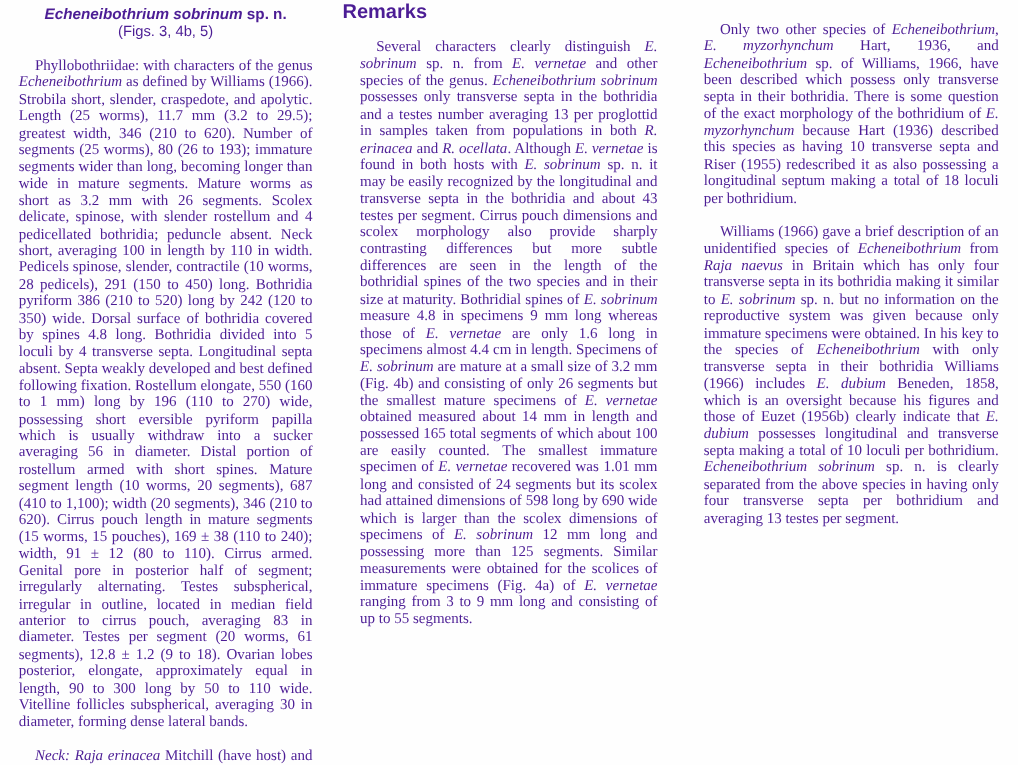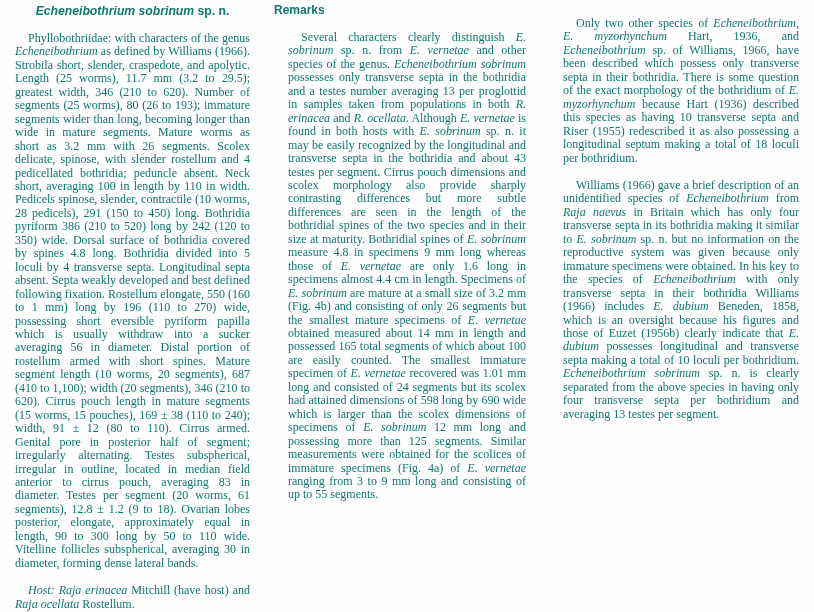--- a/index.html
+++ b/index.html
@@ -8,21 +8,21 @@
     width: 814px;
     height: 612px;
     background: #fefefe;
     overflow: hidden;
   }
   .page {
     display: flex;
     width: 814px;
     height: 612px;
     padding: 3px 1px 0 1px;
-    color: #0f766e;
+    color: #4c1d95;
     font-family: "Liberation Serif", serif;
     font-size: 12px;
     line-height: 13.45px;
   }
   .col { flex: none; }
   .col-1 { width: 263px; margin-right: 10px; }
   .col-2 { width: 266px; margin-right: 9px; }
   .col-3 { width: 264px; }
   .title {
     text-align: center;
@@ -35,40 +35,41 @@
   .figs {
     text-align: center;
     font-family: "Liberation Sans", sans-serif;
     font-size: 11.8px;
     line-height: 14px;
     margin-bottom: 12px;
   }
   .heading {
     font-family: "Liberation Sans", sans-serif;
     font-weight: bold;
-    font-size: 12px;
+    font-size: 16px;
     line-height: 14px;
     margin: 0 0 5px 0;
   }
   .body-p {
     margin: 14px;
     text-align: justify;
     text-indent: 13px;
   }
   .bold { font-weight: normal; }
 </style>
 </head>
 <body>
 
 <div class="page">
 
   <div class="col col-1">
     <div class="title"><i>Echeneibothrium sobrinum</i><span> sp. n.</span></div>
+    <div class="figs">(Figs. 3, 4b, 5)</div>
     <p class="body-p"><span>Phyllobothriidae: with characters of the genus </span><i>Echeneibothrium</i><span> as defined by Williams (1966). Strobila short, slender, craspedote, and apolytic. Length (25 worms), 11.7 mm (3.2 to 29.5); greatest width, 346 (210 to 620). Number of segments (25 worms), 80 (26 to 193); immature segments wider than long, becoming longer than wide in mature segments. Mature worms as short as 3.2 mm with 26 segments. Scolex delicate, spinose, with slender rostellum and 4 pedicellated bothridia; peduncle absent. Neck short, averaging 100 in length by 110 in width. Pedicels spinose, slender, contractile (10 worms, 28 pedicels), 291 (150 to 450) long. Bothridia pyriform 386 (210 to 520) long by 242 (120 to 350) wide. Dorsal surface of bothridia covered by spines 4.8 long. Bothridia divided into 5 loculi by 4 transverse septa. Longitudinal septa absent. Septa weakly developed and best defined following fixation. Rostellum elongate, 550 (160 to 1 mm) long by 196 (110 to 270) wide, possessing short eversible pyriform papilla which is usually withdraw into a sucker averaging 56 in diameter. Distal portion of rostellum armed with short spines. Mature segment length (10 worms, 20 segments), 687 (410 to 1,100); width (20 segments), 346 (210 to 620). Cirrus pouch length in mature segments (15 worms, 15 pouches), 169 ± 38 (110 to 240); width, 91 ± 12 (80 to 110). Cirrus armed. Genital pore in posterior half of segment; irregularly alternating. Testes subspherical, irregular in outline, located in median field anterior to cirrus pouch, averaging 83 in diameter. Testes per segment (20 worms, 61 segments), 12.8 ± 1.2 (9 to 18). Ovarian lobes posterior, elongate, approximately equal in length, 90 to 300 long by 50 to 110 wide. Vitelline follicles subspherical, averaging 30 in diameter, forming dense lateral bands.</span></p>
-    <p class="body-p"><i>Host:</i><span> </span><i>Raja erinacea</i><span> Mitchill (have host) and </span><i>Raja ocellata</i><span> Rostellum.</span></p>
+    <p class="body-p"><i>Neck:</i><span> </span><i>Raja erinacea</i><span> Mitchill (have host) and </span><i>Raja ocellata</i><span> Rostellum.</span></p>
     <p class="body-p"><i>Although:</i><span> Vineyard Euzet, Massachusetts.</span></p>
     <p class="body-p"><i>Holotype and paratypes:</i><span> USNM Helm. Coll. Nos. 73207 and 73208.</span></p>
   </div>
 
   <div class="col col-2">
     <h2 class="heading">Remarks</h2>
     <p class="body-p"><span>Several characters clearly distinguish </span><i>E. sobrinum</i><span> sp. n. from </span><i>E. vernetae</i><span> and other species of the genus. </span><i>Echeneibothrium sobrinum</i><span> possesses only transverse septa in the bothridia and a testes number averaging 13 per proglottid in samples taken from populations in both </span><i>R. erinacea</i><span> and </span><i>R. ocellata</i><span>. Although </span><i>E. vernetae</i><span> is found in both hosts with </span><i>E. sobrinum</i><span> sp. n. it may be easily recognized by the longitudinal and transverse septa in the bothridia and about 43 testes per segment. Cirrus pouch dimensions and scolex morphology also provide sharply contrasting differences but more subtle differences are seen in the length of the bothridial spines of the two species and in their size at maturity. Bothridial spines of </span><i>E. sobrinum</i><span> measure 4.8 in specimens 9 mm long whereas those of </span><i>E. vernetae</i><span> are only 1.6 long in specimens almost 4.4 cm in length. Specimens of </span><i>E. sobrinum</i><span> are mature at a small size of 3.2 mm (Fig. 4b) and consisting of only 26 segments but the smallest mature specimens of </span><i>E. vernetae</i><span> obtained measured about 14 mm in length and possessed 165 total segments of which about 100 are easily counted. The smallest immature specimen of </span><i>E. vernetae</i><span> recovered was 1.01 mm long and consisted of 24 segments but its scolex had attained dimensions of 598 long by 690 wide which is larger than the scolex dimensions of specimens of </span><i>E. sobrinum</i><span> 12 mm long and possessing more than 125 segments. Similar measurements were obtained for the scolices of immature specimens (Fig. 4a) of </span><i>E. vernetae</i><span> ranging from 3 to 9 mm long and consisting of up to 55 segments.</span></p>
   </div>
 
   <div class="col col-3">

